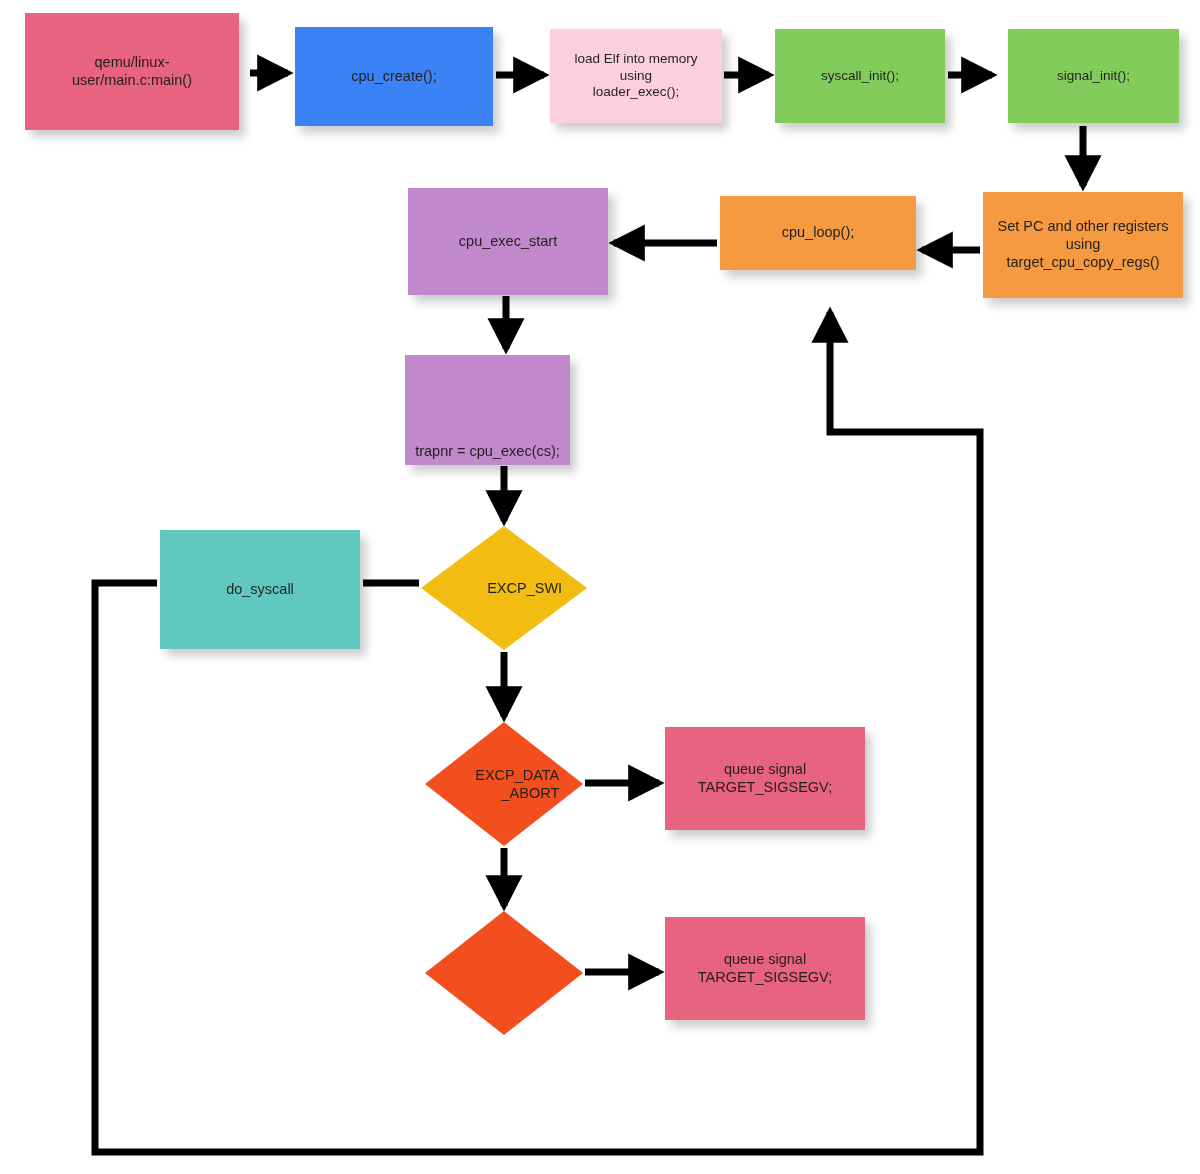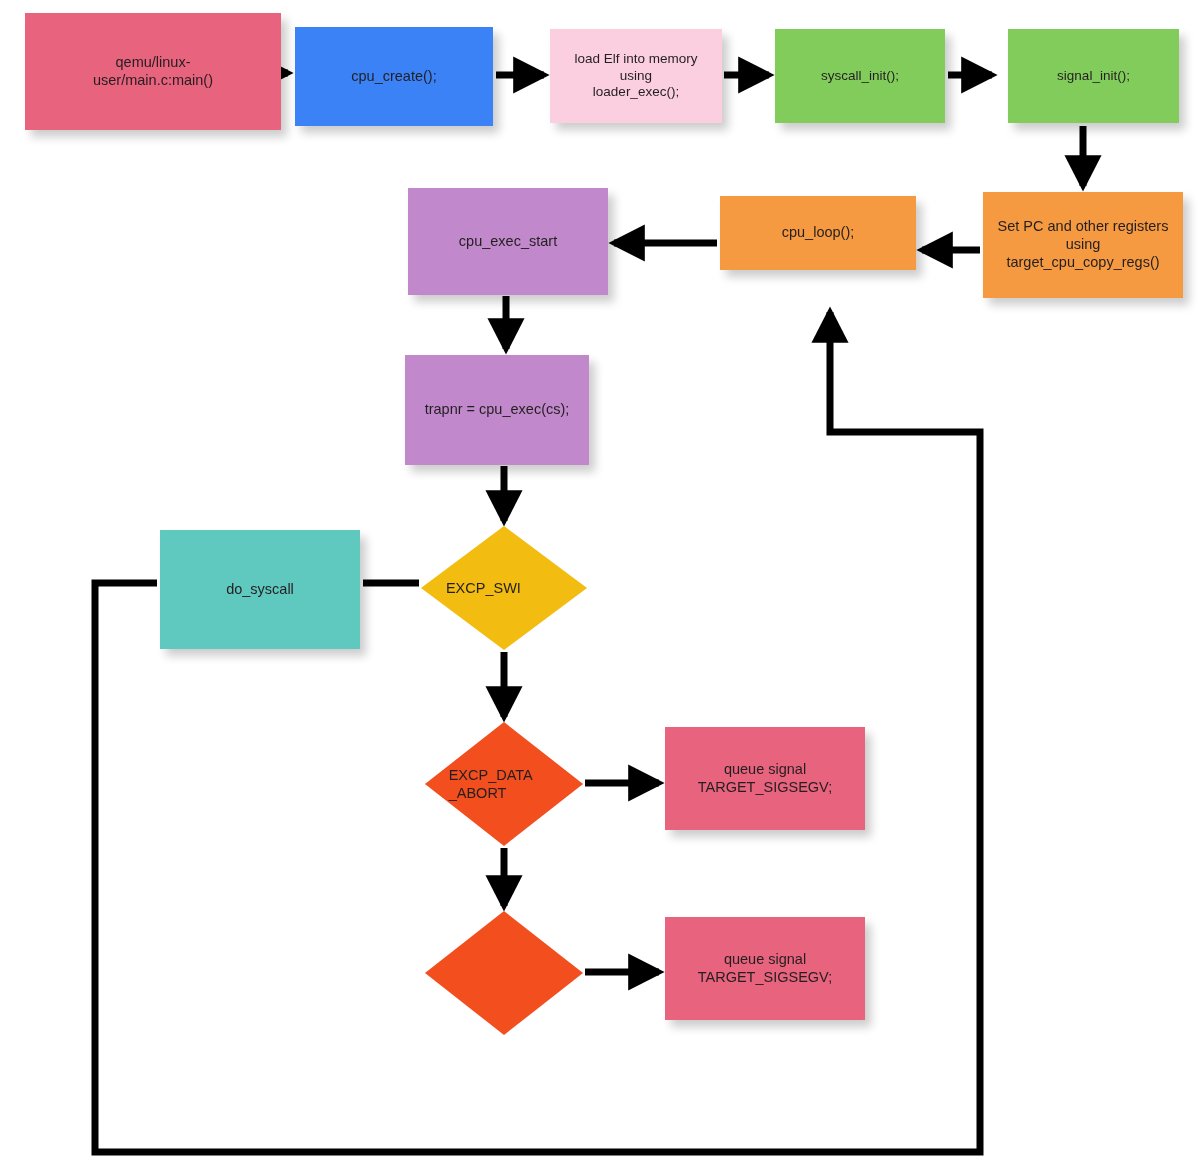--- a/index.html
+++ b/index.html
@@ -45,21 +45,21 @@
   .diamond-shape {
     position: absolute;
     left: 0; top: 0;
     width: 100%;
     height: 100%;
     clip-path: polygon(50% 0%, 100% 50%, 50% 100%, 0% 50%);
   }
   .diamond-label {
     position: relative;
     z-index: 2;
-    text-align: left;
+    text-align: right;
     font-size: 14.5px;
     color: #231f20;
     line-height: 1.25;
     white-space: pre-line;
     width: 70%;
   }
   svg.edges {
     position: absolute;
     left: 0;
     top: 0;
@@ -92,33 +92,33 @@
         <polyline points="419,583 363,583" fill="none" stroke="#000000" stroke-width="7" stroke-linecap="butt" stroke-linejoin="miter"></polyline>
         <polyline points="504,652 504,717" fill="none" stroke="#000000" stroke-width="7" stroke-linecap="butt" stroke-linejoin="miter" marker-end="url(#arrowhead)"></polyline>
         <polyline points="585,783 659,783" fill="none" stroke="#000000" stroke-width="7" stroke-linecap="butt" stroke-linejoin="miter" marker-end="url(#arrowhead)"></polyline>
         <polyline points="504,848 504,906" fill="none" stroke="#000000" stroke-width="7" stroke-linecap="butt" stroke-linejoin="miter" marker-end="url(#arrowhead)"></polyline>
         <polyline points="585,972 659,972" fill="none" stroke="#000000" stroke-width="7" stroke-linecap="butt" stroke-linejoin="miter" marker-end="url(#arrowhead)"></polyline>
         <polyline points="157,583 95,583 95,1152 980,1152 980,432 830,432 830,312" fill="none" stroke="#000000" stroke-width="7" stroke-linecap="butt" stroke-linejoin="miter" marker-end="url(#arrowhead)"></polyline>
       </g>
   </svg>
 
   <div id="node-layer">
-      <div class="node rect" style="left: 25px; top: 13px; width: 256px; height: 117px; background: rgb(232, 99, 125); justify-content: center;"><span>qemu/linux-
+      <div class="node rect" style="left: 25px; top: 13px; width: 214px; height: 117px; background: rgb(232, 99, 125); justify-content: center;"><span>qemu/linux-
 user/main.c:main()</span></div>
       <div class="node rect" style="left: 295px; top: 27px; width: 198px; height: 99px; background: #3b82f6;"><span>cpu_create();</span></div>
       <div class="node rect small" style="left: 550px; top: 29px; width: 172px; height: 94px; background: rgb(251, 207, 223);"><span>load Elf into memory using
 loader_exec();</span></div>
       <div class="node rect small" style="left: 775px; top: 29px; width: 170px; height: 94px; background: rgb(130, 204, 92);"><span>syscall_init();</span></div>
       <div class="node rect small" style="left: 998px; top: 29px; width: 171px; height: 94px; background: rgb(130, 204, 92); margin-left: 10px;"><span>signal_init();</span></div>
       <div class="node rect" style="left: 983px; top: 192px; width: 200px; height: 106px; background: rgb(245, 154, 64);"><span>Set PC and other registers
 using
 target_cpu_copy_regs()</span></div>
       <div class="node rect" style="left: 720px; top: 196px; width: 196px; height: 74px; background: rgb(245, 154, 64);"><span>cpu_loop();</span></div>
       <div class="node rect" style="left: 408px; top: 188px; width: 200px; height: 107px; background: rgb(193, 136, 204);"><span>cpu_exec_start</span></div>
-      <div class="node rect" style="left: 405px; top: 355px; width: 184px; height: 110px; background: rgb(193, 136, 204);"><span>trapnr = cpu_exec(cs);</span></div>
+      <div class="node rect" style="left: 405px; top: 355px; width: 165px; height: 110px; background: rgb(193, 136, 204); align-items: flex-end;"><span>trapnr = cpu_exec(cs);</span></div>
       <div class="node rect" style="left: 160px; top: 530px; width: 200px; height: 119px; background: rgb(95, 201, 192);"><span>do_syscall</span></div>
       <div class="diamond-wrap" style="left: 421px; top: 526px; width: 166px; height: 124px;">
         <div class="diamond-shape" style="background: rgb(242, 188, 16);"></div>
         <div class="diamond-label">EXCP_SWI</div>
       </div>
       <div class="diamond-wrap" style="left: 425px; top: 722px; width: 158px; height: 124px;">
         <div class="diamond-shape" style="background: rgb(242, 78, 30);"></div>
         <div class="diamond-label">EXCP_DATA
 _ABORT</div>
       </div>

